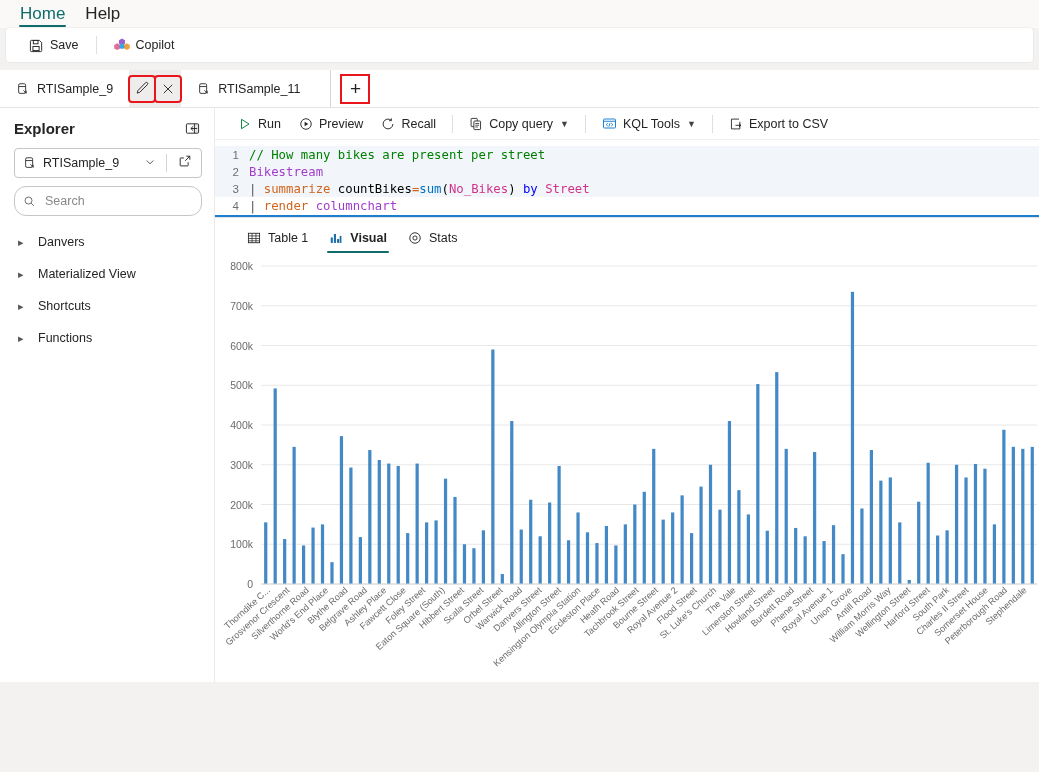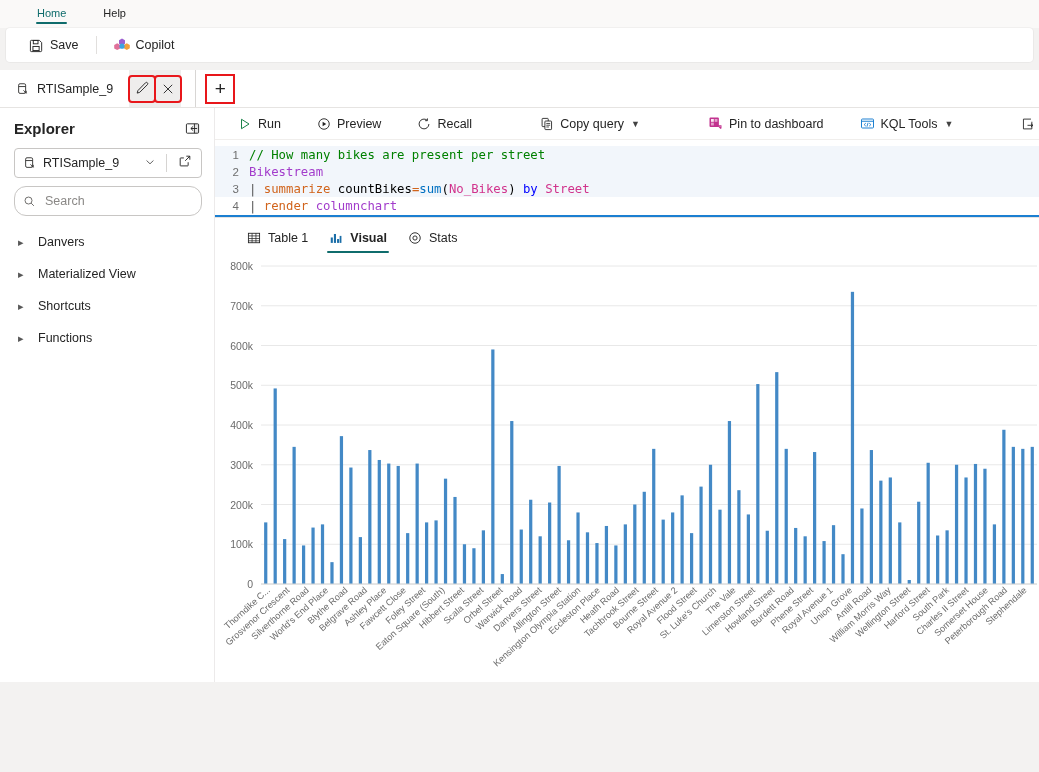--- a/index.html
+++ b/index.html
@@ -12,22 +12,22 @@
     -webkit-font-smoothing: antialiased;
   }
   .app { width: 1039px; height: 772px; position: relative; background:#f3f2f1; }
 
   
   .menubar {
     height: 28px; background:#faf9f8; display:flex; align-items:center;
     padding-left: 12px; gap: 4px;
   }
   .menu-item {
-    font-size: 11px; color:#242424; padding: 4px 8px 6px 8px;
-    position:relative; cursor:default; line-height:1;margin-left:17px;
+    font-size: 17px; color:#242424; padding: 4px 8px 6px 8px;
+    position:relative; cursor:default; line-height:1;
   }
   .menu-item.active { color:#0f6c6c; font-weight:400; }
   .menu-item.active::after {
     content:""; position:absolute; left:7px; right:7px; bottom:1px;
     height:2px; background:#0f6c6c; border-radius:1px;
   }
 
   
   .ribbon {
     margin: 0 6px; height: 34px; background:#ffffff;
@@ -103,21 +103,21 @@
   .tree-item {
     display:flex; align-items:center; gap:10px; height:32px; font-size:12.5px;
     color:#242424; padding-left:4px; cursor:pointer; border-radius:3px;
   }
   .chev-r { color:#585858; font-size:11px; width:10px; display:inline-block; }
 
   
   .rightpane { flex:1; display:flex; flex-direction:column; min-width:0; background:#fff; }
 
   .querytools {
-    height:32px; display:flex; align-items:center; padding-left:14px; gap:18px;
+    height:32px; display:flex; align-items:center; padding-left:14px; gap:0;
     border-bottom:1px solid #f0eeec;
   }
   .qt-btn {
     display:flex; align-items:center; gap:6px; height:26px; padding:0 9px;
     font-size:12.5px; color:#242424; border-radius:3px; cursor:pointer; white-space:nowrap;
   }
   .qt-sep { width:1px; height:18px; background:#e1dfdd; margin:0 7px; }
   .chev-d { font-size:9px; color:#424242; margin-left:1px; }
 
   
@@ -221,20 +221,31 @@
       </div>
       <div class="tab-icon-btn hl-box">
         <span class="ico">
           <svg width="14" height="14" viewBox="0 0 16 16">
             <path d="M3.2 3.2l9.6 9.6M12.8 3.2l-9.6 9.6" stroke="#242424" stroke-width="1.05" fill="none"></path>
           </svg>
         </span>
       </div>
     </div>
 
+    <div class="doctab">
+      <span class="ico tab-dbicon">
+        <svg width="14" height="14" viewBox="0 0 16 16">
+          <rect x="3" y="2" width="8" height="11" rx="1.6" fill="none" stroke="#3b3a39" stroke-width="1.1"></rect>
+          <path d="M3 5.2h8" stroke="#3b3a39" stroke-width="1.1" fill="none"></path>
+          <path d="M8.5 9.5l3.4 3.4" stroke="#3b3a39" stroke-width="1.1"></path>
+          <path d="M9 12.8h3.2V9.6" fill="#3b3a39"></path>
+        </svg>
+      </span>
+      <span>RTISample_11</span>
+    </div>
 
     <div class="newtab-wrap">
       <div class="newtab hl-box">+</div>
     </div>
   </div>
 
   <div class="bodysplit">
 
     <div class="explorer">
       <div class="exp-head">
@@ -341,32 +352,20 @@
               <rect x="5.6" y="4.6" width="7.6" height="9.8" rx="0.8" fill="#fff" stroke="#242424" stroke-width="1"></rect>
               <path d="M7.2 7.4h4.4M7.2 9.4h4.4M7.2 11.4h3" stroke="#242424" stroke-width="0.9"></path>
             </svg>
           </span>
           <span>Copy query</span>
           <span class="chev-d">▼</span>
         </div>
 
         <div class="qt-sep"></div>
 
-        <div class="qt-btn">
-          <span class="ico">
-            <svg width="15" height="15" viewBox="0 0 16 16">
-              <rect x="1.6" y="1.6" width="10" height="10" rx="1" fill="#c2338f"></rect>
-              <rect x="3.2" y="3.2" width="3" height="3" fill="#fff" opacity="0.9"></rect>
-              <rect x="7.1" y="3.2" width="3" height="3" fill="#fff" opacity="0.55"></rect>
-              <rect x="3.2" y="7.1" width="3" height="3" fill="#fff" opacity="0.55"></rect>
-              <path d="M9.8 9.4l4 4M13.8 13.4v-3h-3" stroke="#c2338f" stroke-width="1.2" fill="none"></path>
-            </svg>
-          </span>
-          <span>Pin to dashboard</span>
-        </div>
 
         <div class="qt-btn">
           <span class="ico">
             <svg width="15" height="15" viewBox="0 0 16 16">
               <rect x="1.6" y="3.2" width="12.8" height="9.6" rx="1" fill="none" stroke="#1b7fd1" stroke-width="1.05"></rect>
               <path d="M1.6 5.6h12.8" stroke="#1b7fd1" stroke-width="1.05"></path>
               <path d="M6.2 7.6 4.4 9.2l1.8 1.6M9.8 7.6l1.8 1.6-1.8 1.6M8.6 7.2 7.4 11.4" stroke="#1b7fd1" stroke-width="0.95" fill="none"></path>
             </svg>
           </span>
           <span>KQL Tools</span>

